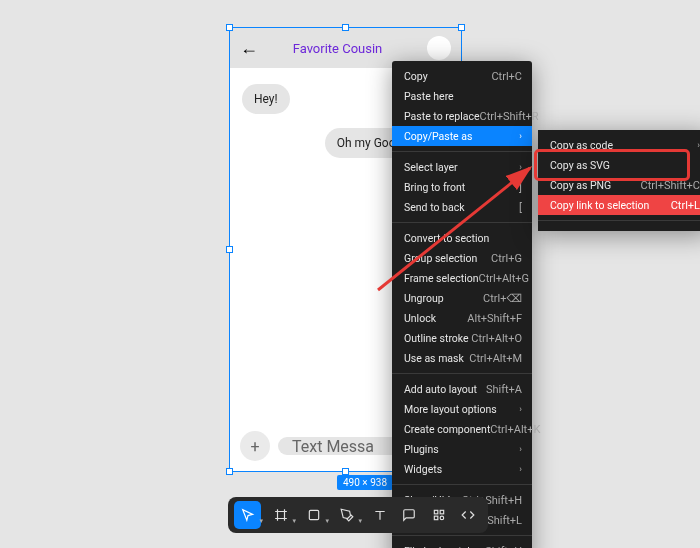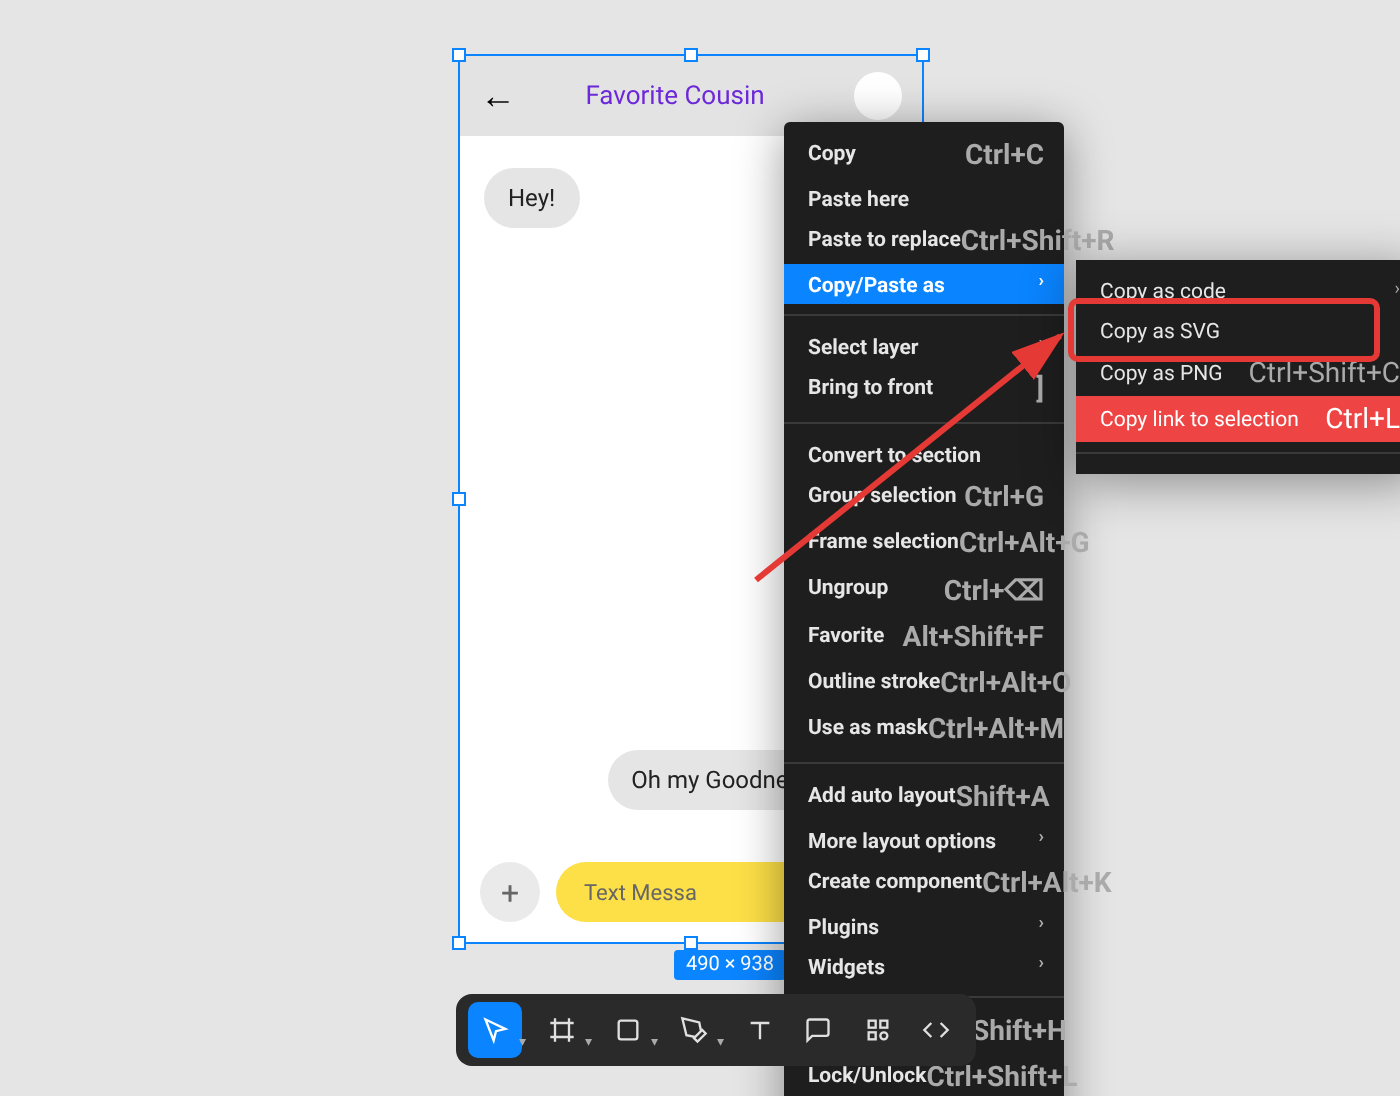--- a/index.html
+++ b/index.html
@@ -16,36 +16,36 @@
   .h-mr { right: -4px; top: 50%; margin-top: -4px; }
   .h-mt { top: -4px; left: 50%; margin-left: -4px; }
   .h-mb { bottom: -4px; left: 50%; margin-left: -4px; }
 
   
   .phone { position: absolute; left: 230px; top: 28px; width: 231px; height: 443px; background: #fff; border-radius: 3px; display: flex; flex-direction: column; }
   .ph-header { height: 40px; background: #e3e3e3; display: flex; align-items: center; padding: 0 10px; gap: 10px; }
   .back-arrow { font-size: 18px; color: #000; }
   .ph-title { flex: 1; text-align: center; font-size: 13px; color: #6d28d9; margin-left: -10px; }
   .avatar { width: 24px; height: 24px; border-radius: 50%; background: #fff; }
-  .ph-body { flex: 1; padding: 16px 12px; display: flex; flex-direction: row; gap: 14px; overflow: hidden; }
+  .ph-body { flex: 1; padding: 16px 12px; display: flex; flex-direction: column; gap: 14px; overflow: hidden; }
   .bubble { max-width: 80%; padding: 8px 12px; border-radius: 16px; font-size: 12px; }
   .b-left { background: #e5e5e5; color: #222; align-self: flex-start; }
   .b-right { background: #e5e5e5; color: #222; align-self: flex-end; white-space: nowrap; }
   .ph-footer { display: flex; align-items: center; gap: 8px; padding: 10px; }
   .plus-btn { width: 30px; height: 30px; border-radius: 50%; background: #eaeaea; display: flex; align-items: center; justify-content: center; font-size: 16px; color: #666; }
-  .msg-input { flex: 1; height: 30px; border-radius: 15px; background: #fde047; display: flex; align-items: center; padding: 0 14px; font-size: 11px; color: #666; }
+  .msg-input { flex: 1; height: 18px; border-radius: 15px; background: #e5e5e5; display: flex; align-items: center; padding: 0 14px; font-size: 16px; color: #666; }
 
   
   .size-badge { position: absolute; left: 337px; top: 475px; background: #0a84ff; color: #fff; font-size: 10px; padding: 2px 6px; border-radius: 2px; }
 
   
   .ctx { position: absolute; left: 392px; top: 61px; width: 140px; background: #1e1e1e; border-radius: 3px; padding: 5px 0; font-size: 10.5px; color: #e6e6e6; box-shadow: 0 4px 24px rgba(0,0,0,0.4); }
-  .ctx-item { display: flex; align-items: flex-start; justify-content: space-between; padding: 3.5px 10px 3.5px 12px; cursor: default; white-space: nowrap; font-weight: bold; }
+  .ctx-item { display: flex; align-items: center; justify-content: space-between; padding: 3.5px 10px 3.5px 12px; cursor: default; white-space: nowrap; }
   .ctx-item.hl { background: #0a84ff; color: #fff; }
-  .sc { color: #aaa; font-size: 14px; }
+  .sc { color: #aaa; font-size: 11px; }
   .chev { font-size: 9px; color: #aaa; }
   .ctx-item.hl .chev { color: #fff; }
   .ctx-sep { height: 1px; background: #3a3a3a; margin: 5px 0; }
 
   
   .submenu { position: absolute; left: 538px; top: 110px; width: 172px; background: #1e1e1e; border-radius: 0; padding: 5px 0; font-size: 10.5px; color: #e6e6e6; box-shadow: 0 4px 24px rgba(0,0,0,0.4); margin-top: 20px; }
   .sub-item { display: flex; align-items: center; justify-content: space-between; padding: 3.5px 10px 3.5px 12px; white-space: nowrap; }
   .sub-item.hl { background: #ef4444; color: #fff; }
   .sub-item.hl .sc { color: #fff; }
 
@@ -113,39 +113,43 @@
     </div>
     <div class="ctx-sep"></div>
     <div class="ctx-item">
       <span>Select layer</span>
       <span class="chev">›</span>
     </div>
     <div class="ctx-item">
       <span>Bring to front</span>
       <span class="sc">]</span>
     </div>
+    <div class="ctx-item">
+      <span>Send to back</span>
+      <span class="sc">[</span>
+    </div>
     <div class="ctx-sep"></div>
     <div class="ctx-item">
       <span>Convert to section</span>
       <span class="sc"></span>
     </div>
     <div class="ctx-item">
       <span>Group selection</span>
       <span class="sc">Ctrl+G</span>
     </div>
     <div class="ctx-item">
       <span>Frame selection</span>
       <span class="sc">Ctrl+Alt+G</span>
     </div>
     <div class="ctx-item">
       <span>Ungroup</span>
       <span class="sc">Ctrl+⌫</span>
     </div>
     <div class="ctx-item">
-      <span>Favorite</span>
+      <span>Unlock</span>
       <span class="sc">Alt+Shift+F</span>
     </div>
     <div class="ctx-item">
       <span>Outline stroke</span>
       <span class="sc">Ctrl+Alt+O</span>
     </div>
     <div class="ctx-item">
       <span>Use as mask</span>
       <span class="sc">Ctrl+Alt+M</span>
     </div>

